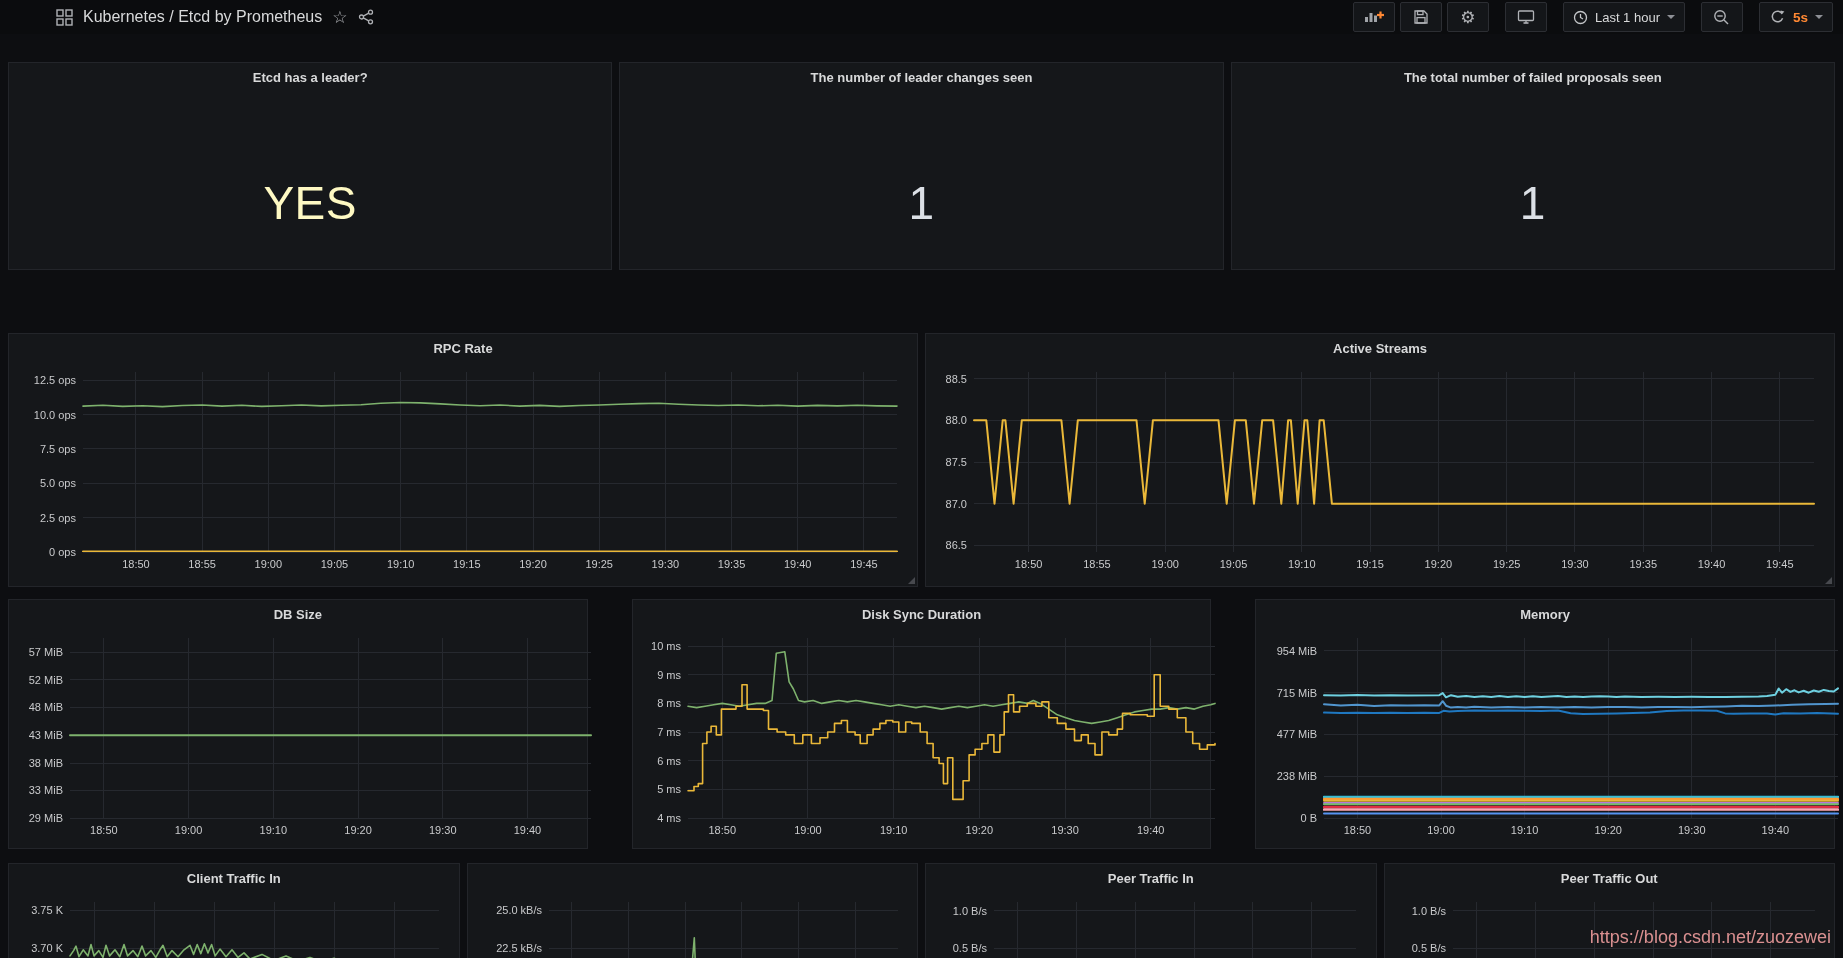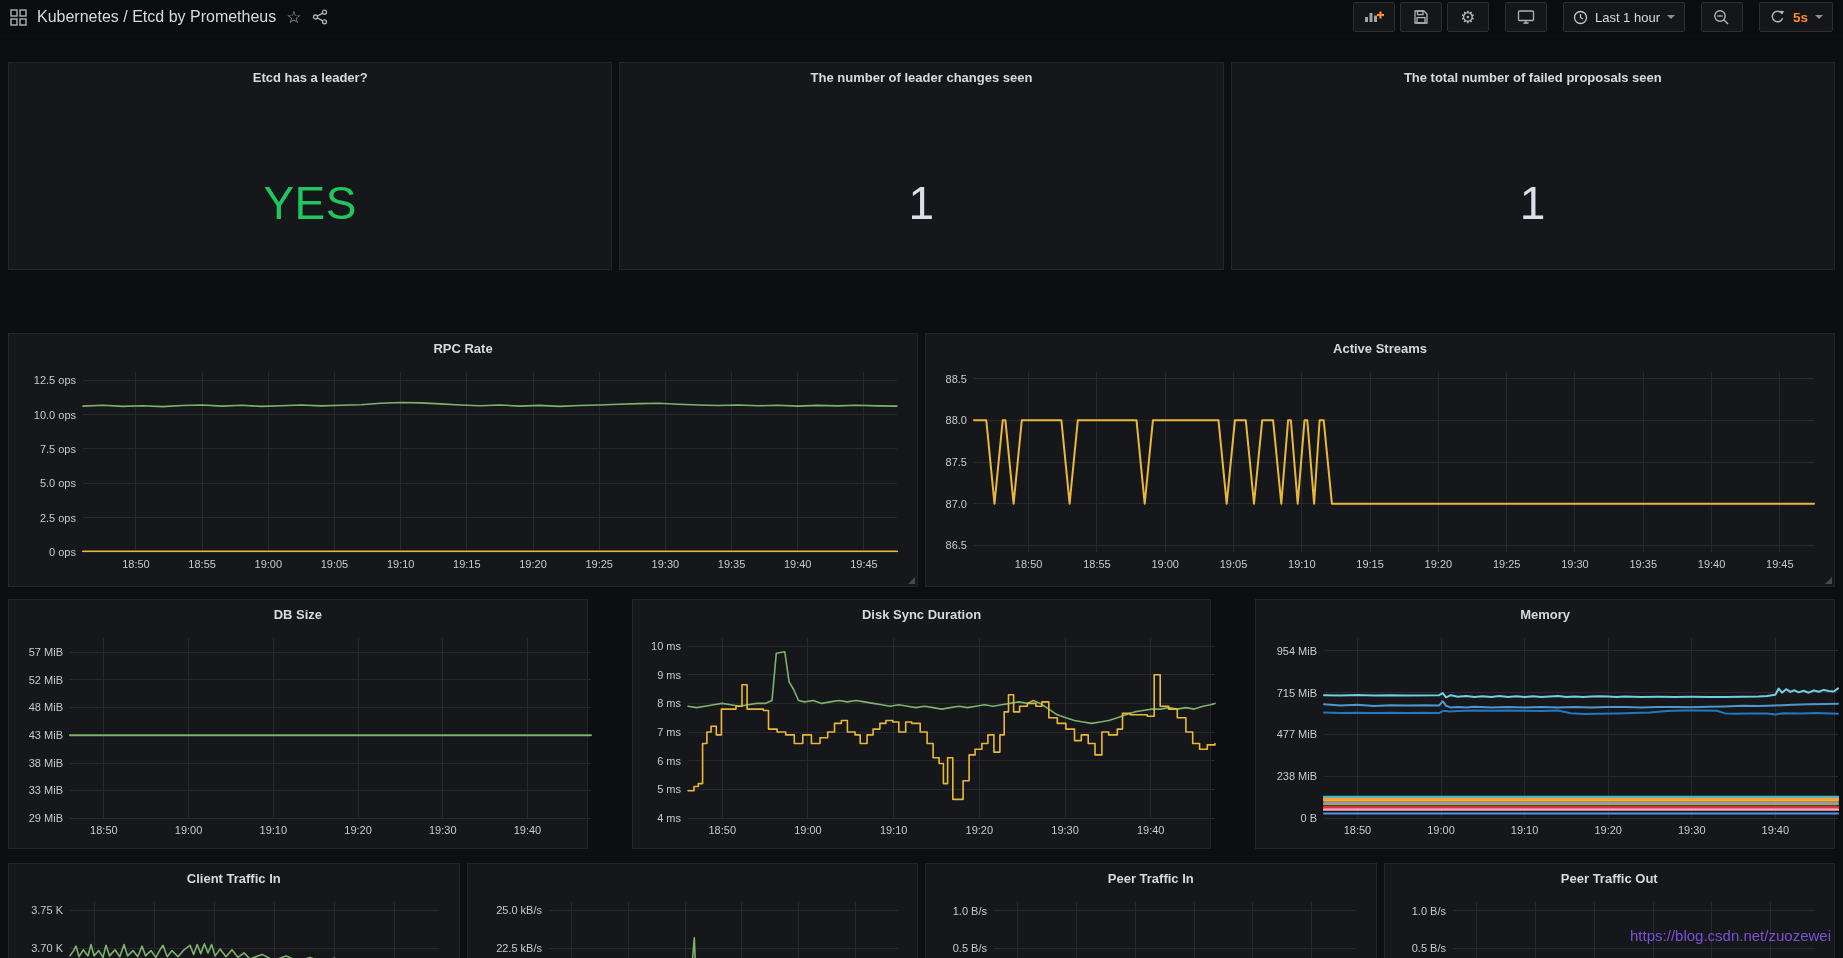--- a/index.html
+++ b/index.html
@@ -2,21 +2,21 @@
 <html><head>
 <meta charset="utf-8">
 <style>
   html,body{margin:0;padding:0;width:1843px;height:958px;overflow:hidden;
     background:#0d0e11;font-family:"Liberation Sans",sans-serif;}
   #screen{position:relative;width:1843px;height:958px;background:#0d0e11;}
 
   
   #navbar{position:absolute;top:0;left:0;right:0;height:34px;background:#0b0c0e;
     display:flex;align-items:center;padding:0 10px;box-sizing:border-box;}
-  .nav-left{display:flex;align-items:center;gap:10px;}
+  .nav-left{display:flex;align-items:center;gap:10px;margin-left:46px;}
   .nav-title{font-size:16px;color:#d8d9da;white-space:nowrap;}
   .nav-ic{color:#9fa2a7;display:flex;align-items:center;justify-content:center;cursor:pointer;}
   .star-glyph{font-size:17px;color:#b0b2b6;line-height:1;}
   .nav-right{margin-left:auto;display:flex;align-items:center;gap:5px;}
   .nav-btn{height:30px;min-width:42px;background:#141619;border:1px solid #2c2e33;
     border-radius:2px;display:flex;align-items:center;justify-content:center;gap:7px;
     padding:0 9px;box-sizing:border-box;cursor:pointer;color:#b7b9bd;}
   .sp{width:6px;}
   .tp-label{font-size:13px;color:#d8d9da;}
   .refresh-label{font-size:13.5px;font-weight:700;color:#ff8833;}
@@ -36,21 +36,21 @@
     font-size:13px;font-weight:700;color:#d8d9da;cursor:pointer;white-space:nowrap;}
   .chart-box{position:absolute;top:28px;left:4px;right:6px;bottom:8px;}
   .chart-box svg{display:block;}
   .chart-box text{fill:#c9cacc;font-size:11px;font-family:"Liberation Sans",sans-serif;}
   .stat-value{position:absolute;top:68%;left:0;right:0;transform:translateY(-50%);
     text-align:center;font-size:46px;font-weight:500;letter-spacing:.5px;}
   .rsz{position:absolute;right:2px;bottom:2px;width:0;height:0;
     border-left:7px solid transparent;border-bottom:7px solid #47494e;cursor:nwse-resize;}
 
   
-  .watermark{position:absolute;right:12px;top:927px;font-size:15px;color:#8b5cf6;opacity:.85;}
+  .watermark{position:absolute;right:12px;top:927px;font-size:18px;color:#fca5a5;opacity:.85;}
 </style>
 </head>
 <body>
 
 <div id="screen">
 
   <div id="navbar">
     <div class="nav-left">
       <span class="nav-ic">
         <svg width="17" height="17" viewBox="0 0 17 17" fill="none" stroke="#b0b2b6" stroke-width="1.4">
@@ -126,21 +126,21 @@
         </svg>
         <span class="refresh-label">5s</span>
         <span class="caret"></span>
       </div>
     </div>
   </div>
 
   <div class="row" id="row-stats">
     <div class="panel">
       <div class="panel-header">Etcd has a leader?</div>
-      <div class="stat-value" style="color: #22c55e;">YES</div>
+      <div class="stat-value" style="color: #fef9c3;">YES</div>
     </div>
     <div class="panel">
       <div class="panel-header">The number of leader changes seen</div>
       <div class="stat-value" style="color: rgb(220, 224, 230);">1</div>
     </div>
     <div class="panel">
       <div class="panel-header">The total number of failed proposals seen</div>
       <div class="stat-value" style="color: rgb(220, 224, 230);">1</div>
     </div>
   </div>

